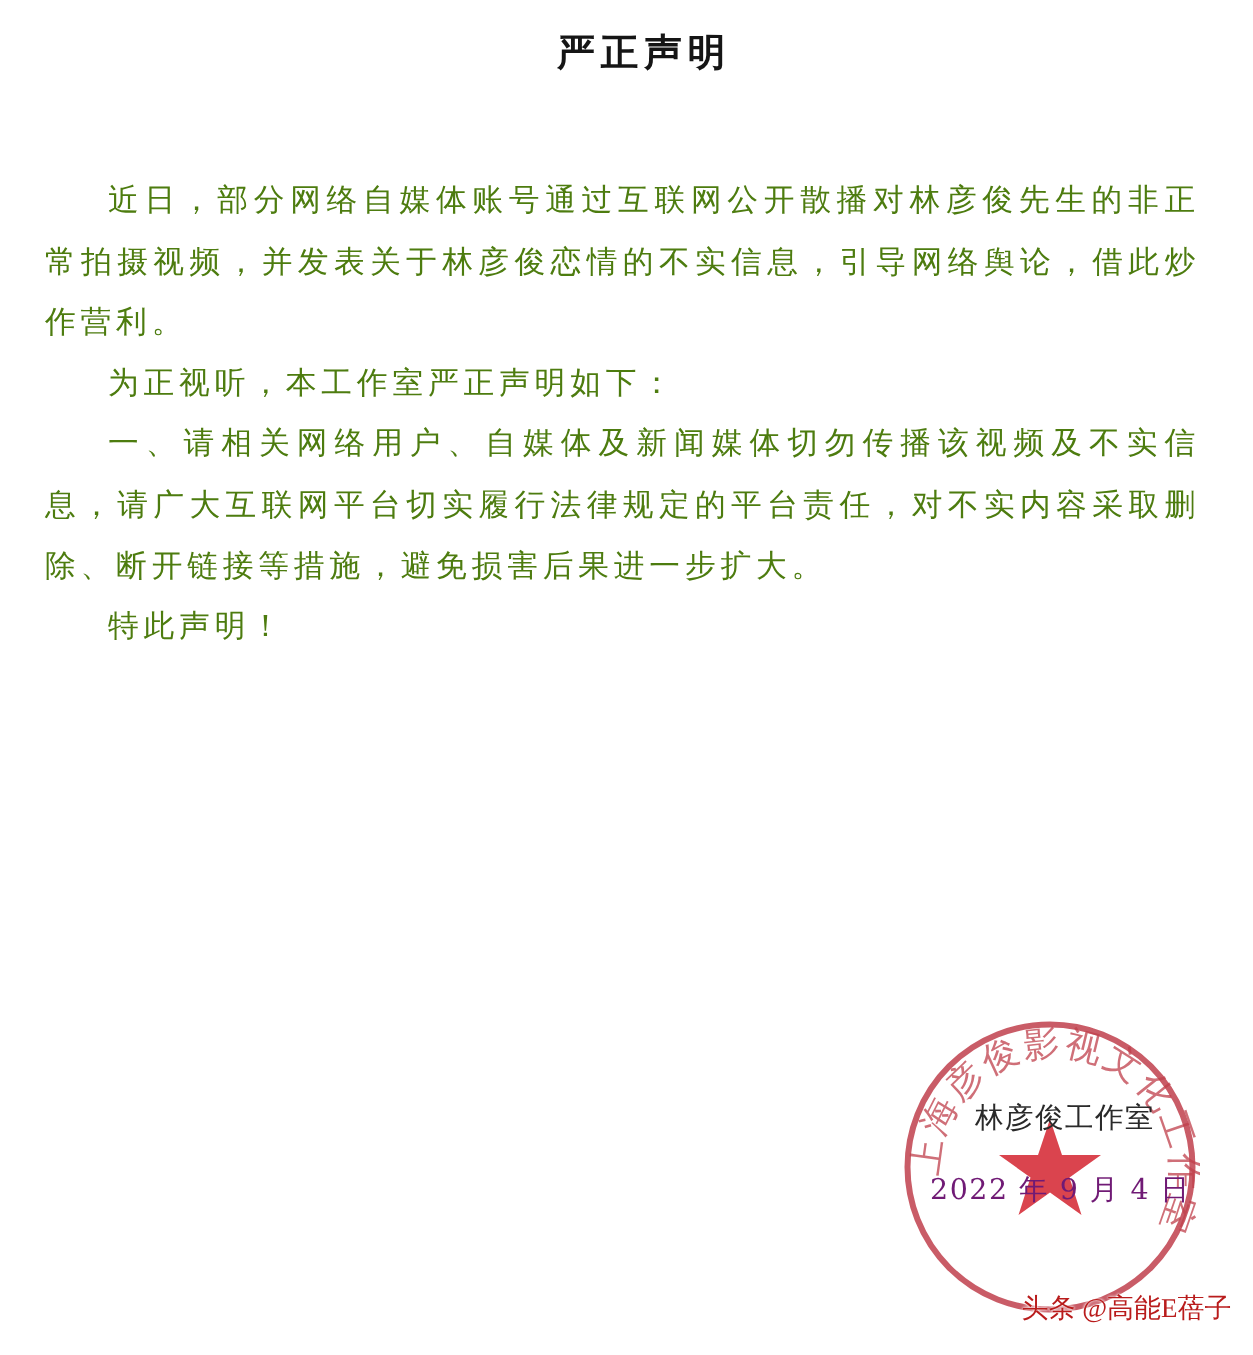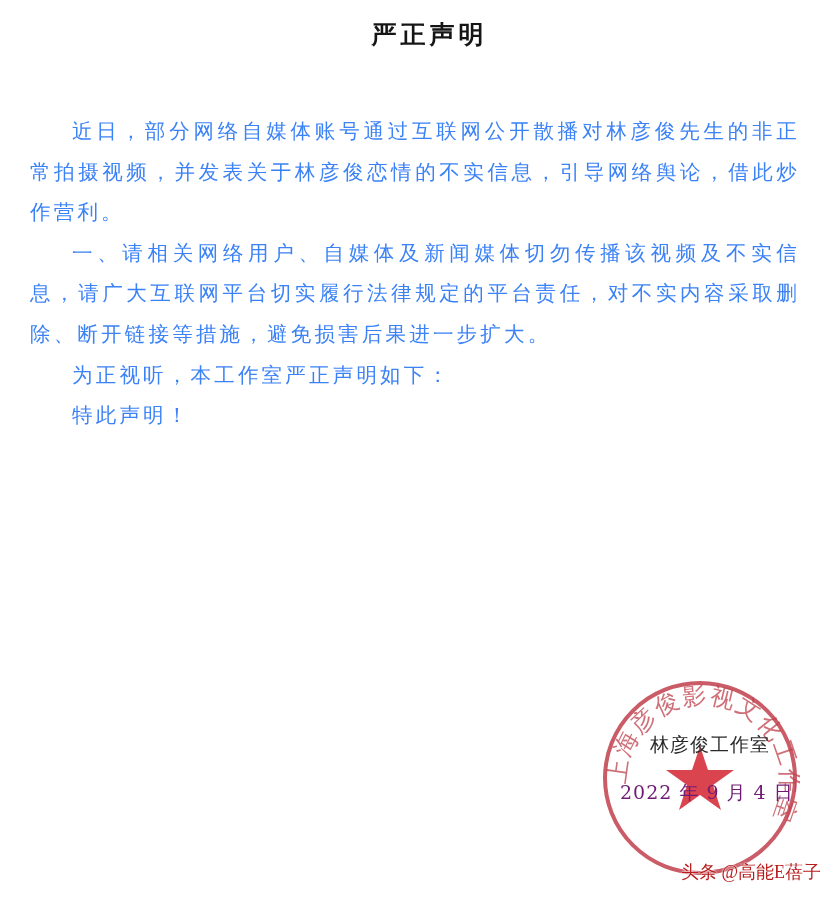--- a/index.html
+++ b/index.html
@@ -28,22 +28,21 @@
       padding-left: 12px;
     }
     .body-text {
       position: absolute;
       left: 30px;
       top: 113px;
       width: 770px;
       font-size: 20.5px;
       line-height: 40.6px;
       letter-spacing: 3.2px;
-      color: #3b82f6;
-      font-family: Liberation Mono, monospace;
+      color: #4d7c0f;
     }
     .para {
       margin: 0;
       text-indent: 2.05em;
       text-align: justify;
     }
     .signature-block {
       position: absolute;
       left: 590px;
       top: 670px;
@@ -88,22 +87,22 @@
   </style>
 </head>
 <body>
 
 <div>
 
   <div class="doc-title">严正声明</div>
 
   <div class="body-text">
     <p class="para">近日，部分网络自媒体账号通过互联网公开散播对林彦俊先生的非正常拍摄视频，并发表关于林彦俊恋情的不实信息，引导网络舆论，借此炒作营利。</p>
+    <p class="para">为正视听，本工作室严正声明如下：</p>
     <p class="para">一、请相关网络用户、自媒体及新闻媒体切勿传播该视频及不实信息，请广大互联网平台切实履行法律规定的平台责任，对不实内容采取删除、断开链接等措施，避免损害后果进一步扩大。</p>
-    <p class="para">为正视听，本工作室严正声明如下：</p>
     <p class="para">特此声明！</p>
   </div>
 
   <div class="signature-block">
     <svg class="seal" viewBox="0 0 200 200" xmlns="http://www.w3.org/2000/svg">
       <defs>
         <path id="sealArc" d="M 30 130 A 78 78 0 1 1 175 135"></path>
       </defs>
       <circle cx="100" cy="100" r="95" fill="none" stroke="#c0404c" stroke-width="4" opacity="0.85"></circle>
       <text font-size="24" fill="#c0404c" opacity="0.75" font-family="DejaVu Serif, serif" letter-spacing="2">

